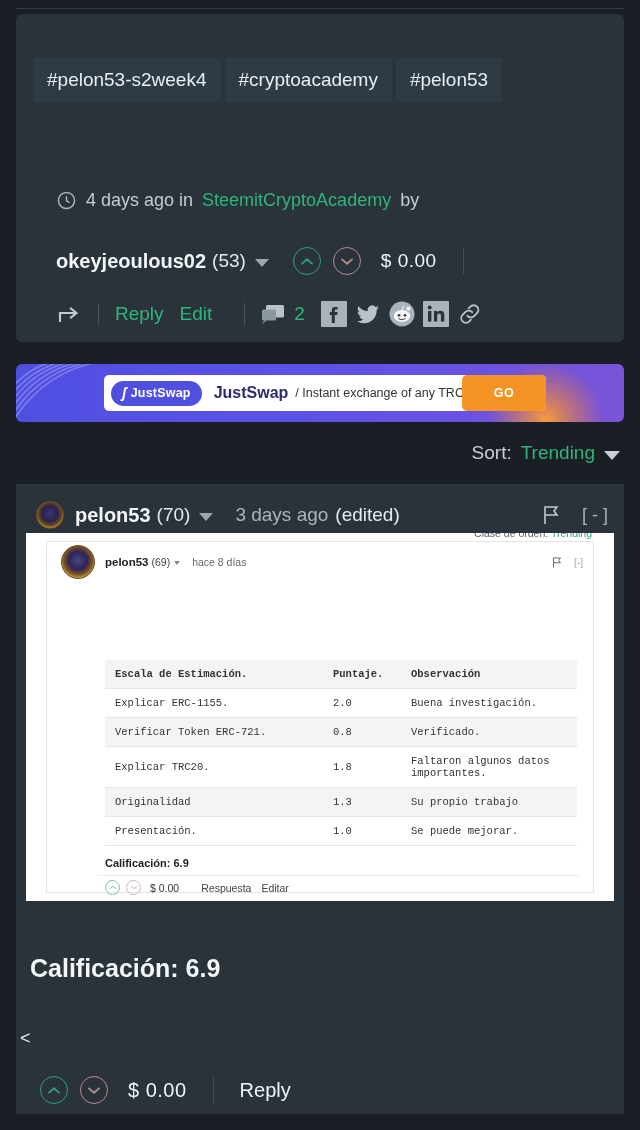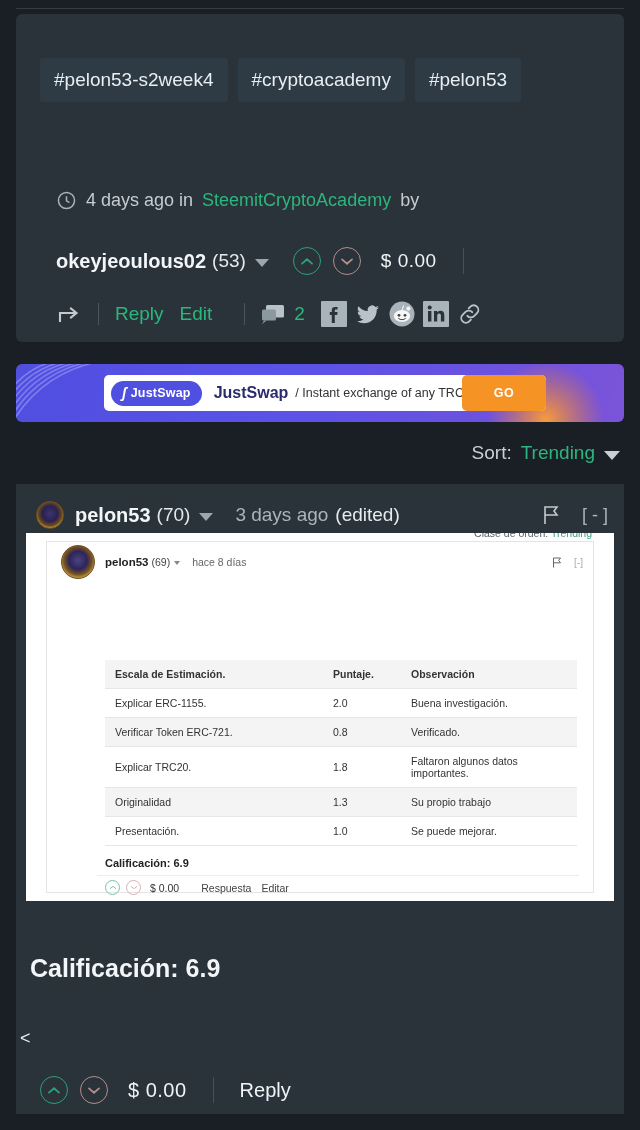--- a/index.html
+++ b/index.html
@@ -13,22 +13,22 @@
 
   .page { width: 640px; height: 1130px; position: relative; }
 
   
   .post-card {
     position: absolute; left: 16px; top: 14px; width: 608px; height: 328px;
     background: #2a3339;
     border-radius: 6px;
   }
 
-  .tags { position: absolute; left: 24px; top: 44px; width: 550px;
-          display: flex; flex-wrap: wrap; gap: 10px; }
+  .tags { position: absolute; left: 17px; top: 44px; width: 550px;
+          display: flex; flex-wrap: wrap; gap: 4px; }
   .tag {
     background: #2e3a44; color: #e8eef2;
     font-size: 19px; line-height: 1;
     padding: 12px 14px 13px 14px; border-radius: 3px;
     white-space: nowrap;
   }
 
   .meta-row {
     position: absolute; left: 40px; top: 176px;
     display: flex; align-items: center; gap: 9px;
@@ -160,21 +160,21 @@
   .e-caret { width:0;height:0;margin-left:4px;margin-top:2px;
     border-left:3.5px solid transparent;border-right:3.5px solid transparent;border-top:4px solid #888; }
   .e-time { font-size:10.5px; color:#666; margin-left:12px; }
   .e-flag { margin-left:auto; width:10px;height:11px; display:block; }
   .e-coll { font-size:10px; color:#aaa; margin-left:12px; }
 
   .e-body { position:absolute; left:58px; top:36px; right:14px; }
   .e-p { font-size:11px; color:#222; line-height:1.55; margin-bottom:11px; }
 
   .e-table { position:absolute; left:58px; top:118px; right:0;
-             border-collapse: collapse; width: 472px; }
+             border-collapse: collapse; width: 472px; font-family: Liberation Mono, monospace; }
   .e-table th, .e-table td {
     font-size:10.5px; color:#333; text-align:left;
     padding: 8px 10px; border-bottom:1px solid #e6e6e6;
   }
   .e-table th { font-weight:bold; background:#f4f4f4; }
   .e-table tbody tr:nth-child(even) { background:#f4f4f4; }
   .e-table col.c1 { width: 218px; }
   .e-table col.c2 { width: 78px; }
 
   .e-calif { position:absolute; left:58px; top:315px; font-size:11px; font-weight:bold; color:#222; }

